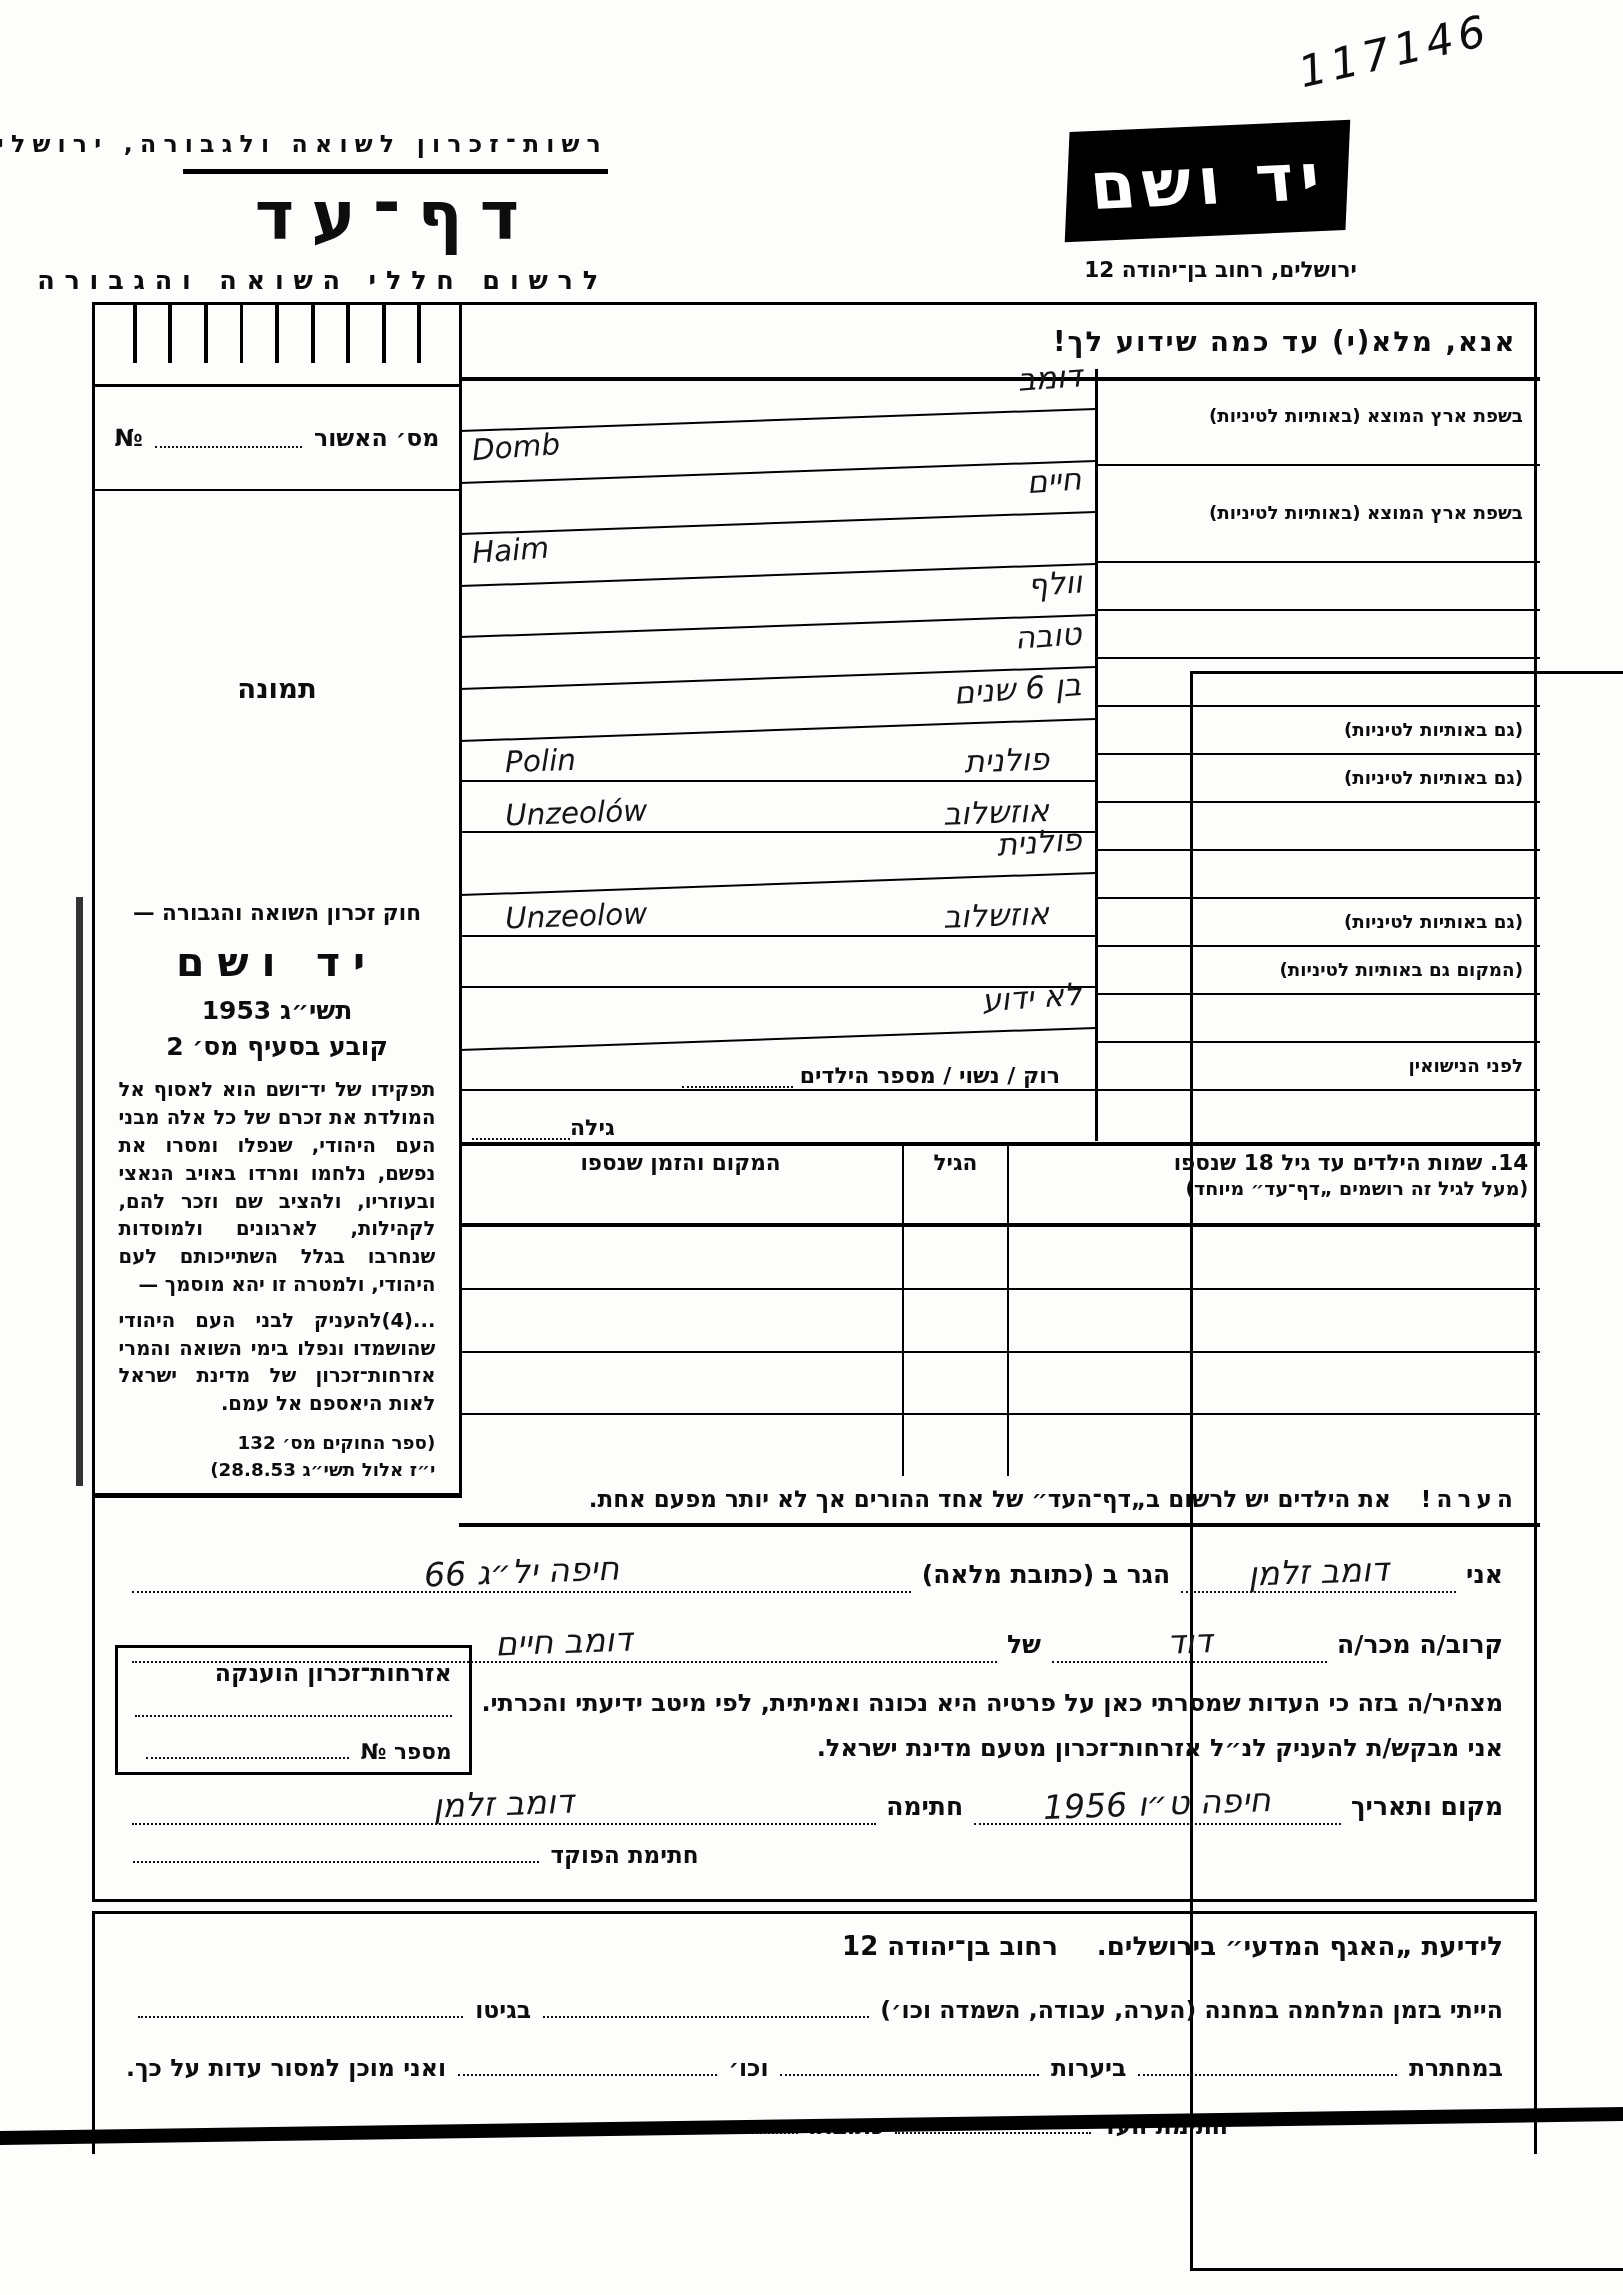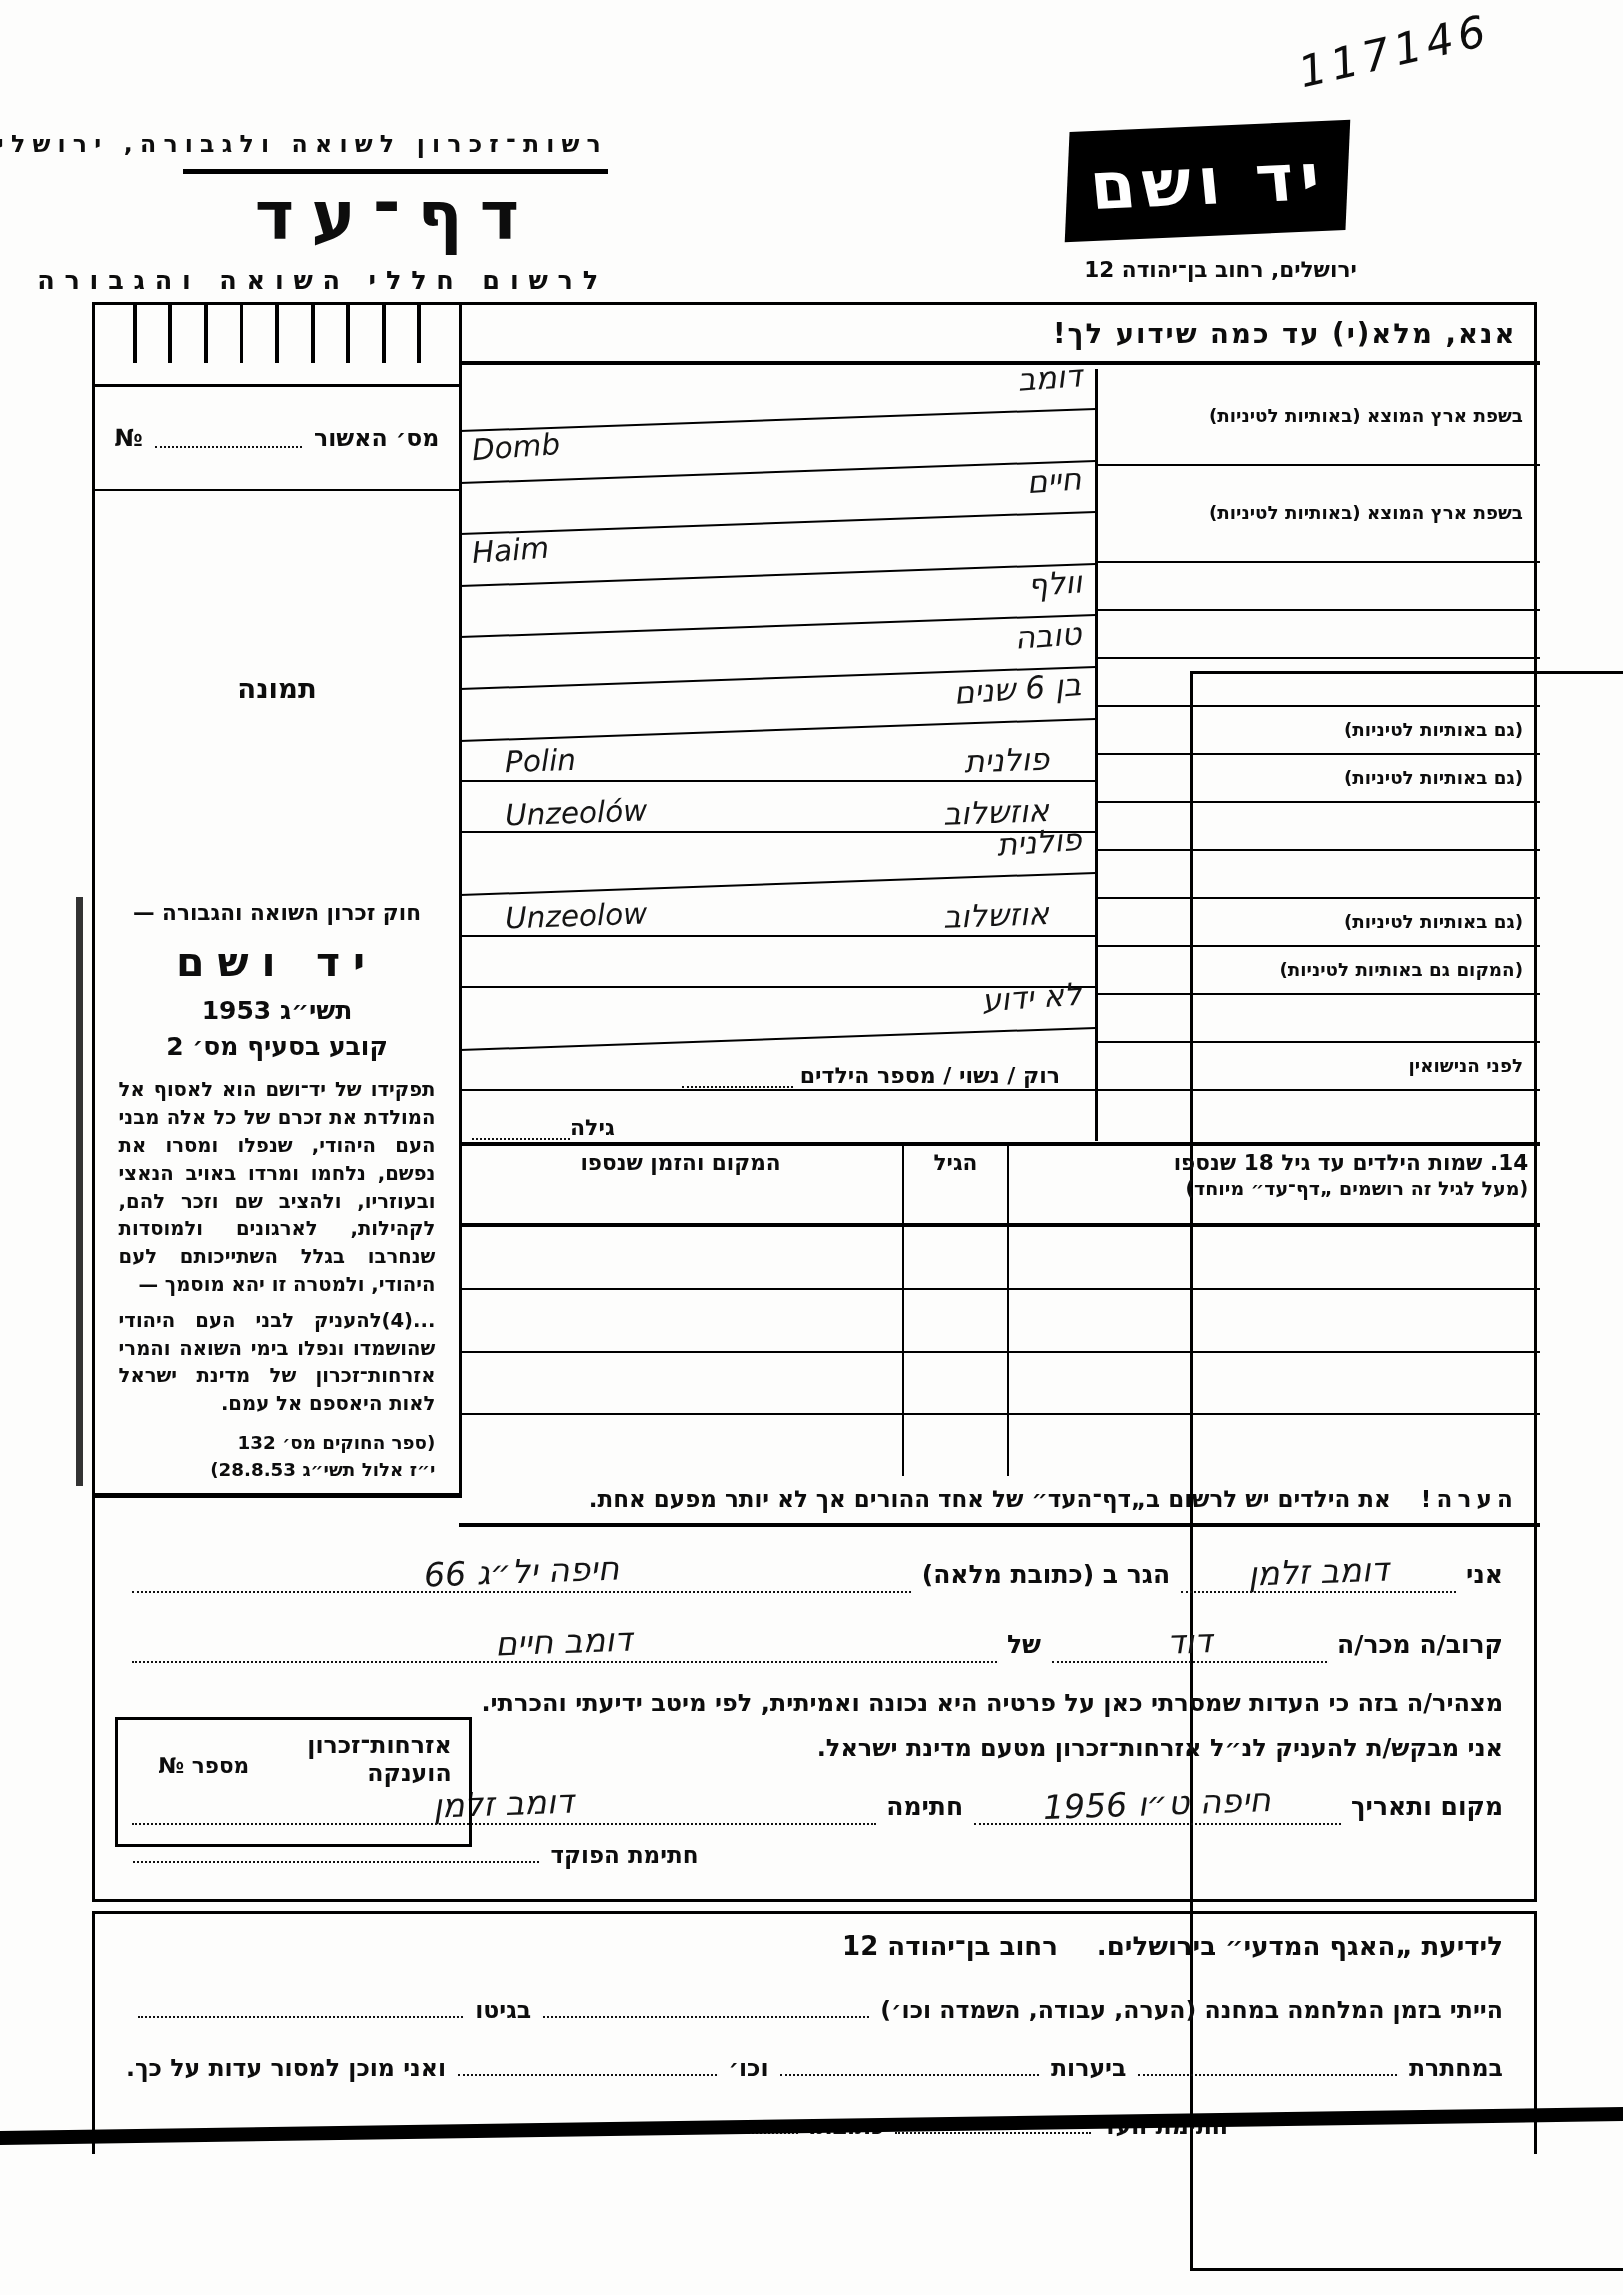--- a/index.html
+++ b/index.html
@@ -40,30 +40,30 @@
          font-size:27.5px;font-weight:bold;}
   .law{padding:15.7px 23.6px 0;text-align:center;height:599px;overflow:hidden;box-sizing:border-box;}
   .law-head{font-size:21.6px;font-weight:bold;margin-bottom:13px;white-space:nowrap;}
   .law-name{font-size:41px;font-weight:bold;letter-spacing:13px;margin-bottom:10.5px;}
   .law-year{font-size:25px;font-weight:bold;margin-bottom:6.5px;}
   .law-sec{font-size:25px;font-weight:bold;margin-bottom:15.7px;}
   .law-para{font-size:19.6px;font-weight:bold;line-height:1.42;text-align:justify;margin-bottom:7.9px;}
   .law-ref{font-size:18.3px;font-weight:bold;text-align:right;line-height:1.5;margin-top:10.5px;}
 
   
-  .stamp{position:absolute;left:19.6px;top:1412px;width:357px;height:130px;border:3.9px solid #000;
-         box-sizing:border-box;padding:10.5px 17px 7.9px;display:flex;flex-direction:row;}
+  .stamp{position:absolute;left:19.6px;top:1340px;width:357px;height:130px;border:3.9px solid #000;
+         box-sizing:border-box;padding:10.5px 17px 7.9px;display:flex;flex-direction:column;}
   .stamp-title{font-size:23.6px;font-weight:bold;}
   .stamp-dots{border-bottom:2.6px dotted #111;height:26px;}
   .stamp-row{display:flex;align-items:baseline;font-size:21.6px;font-weight:bold;margin-top:22px;}
   .stamp-row .dots{height:13px;}
 
   
   .fields{position:absolute;left:364px;top:0;width:1081px;height:837px;}
-  .instruction{height:60px;border-bottom:4.6px solid #000;display:flex;align-items:center;
+  .instruction{height:76px;border-bottom:4.6px solid #000;display:flex;align-items:center;
                padding-right:23.6px;font-size:27.5px;font-weight:bold;letter-spacing:2px;box-sizing:border-box;}
   .answers{position:absolute;left:0;top:64px;width:636px;height:772px;display:flex;flex-direction:column;}
   .labels{position:absolute;right:0;top:64px;width:445px;height:772px;border-left:3.3px solid #000;
           box-sizing:border-box;display:flex;flex-direction:column;}
   .ans{flex:1;border-bottom:2px solid #000;display:flex;align-items:flex-end;justify-content:center;
        box-sizing:border-box;padding:0 13px 1.3px;}
   .ans:last-child{border-bottom:none;}
   .hw{font-style:italic;display:inline-block;transform:rotate(-2deg);font-size:31px;color:#151515;}
   .hw-latin{font-style:italic;display:inline-block;transform:rotate(-2deg);font-size:29.5px;
             direction:ltr;color:#151515;}

